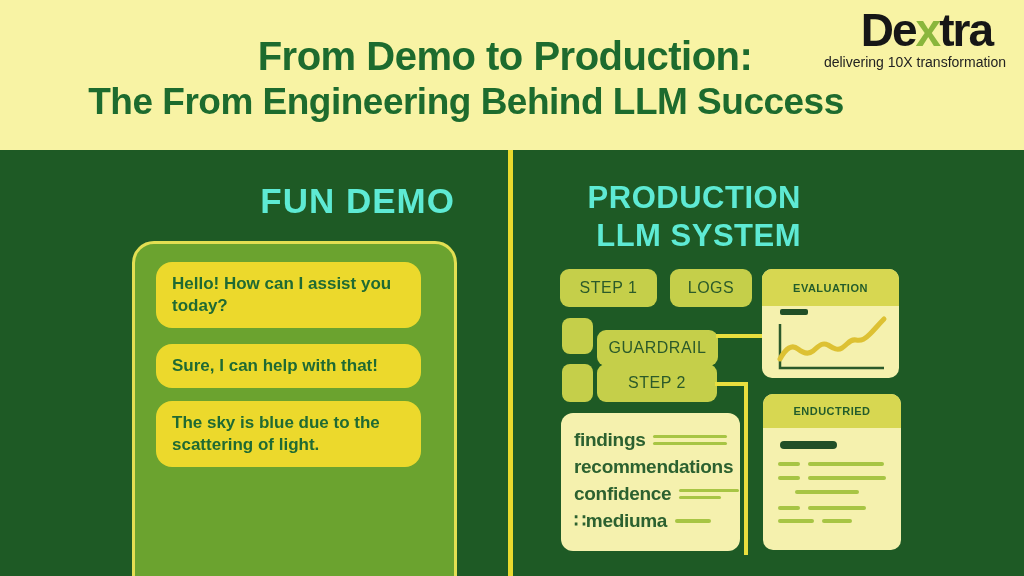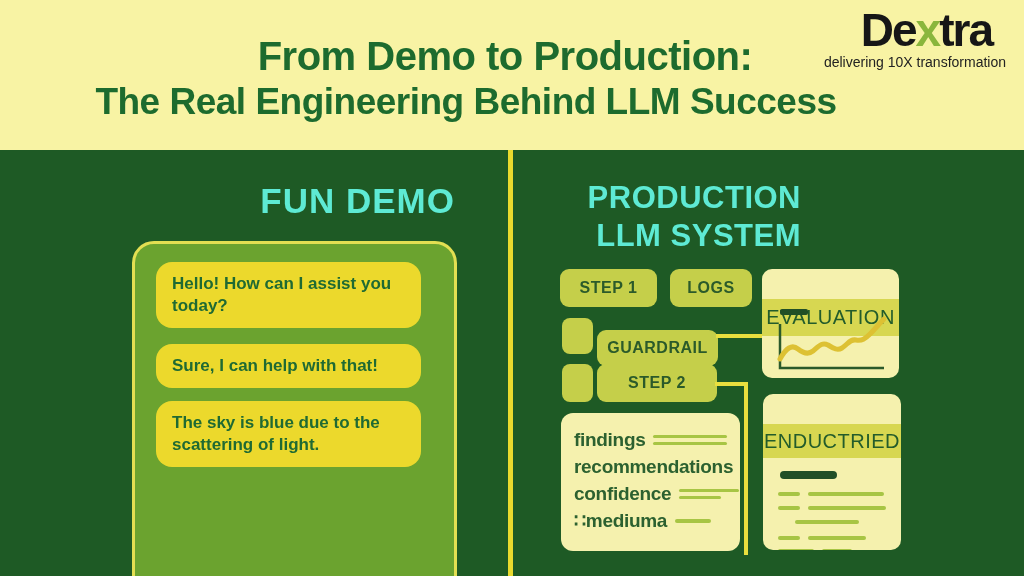--- a/index.html
+++ b/index.html
@@ -34,37 +34,37 @@
             padding: 11px 16px; font-size: 17px; font-weight: 700; line-height: 1.3; color: #1f6a33; }
   .b1 { top: 18px; }
   .b2 { top: 100px; }
   .b3 { top: 157px; }
   .b4 { top: 234px; }
   .tail { position: absolute; left: 8px; bottom: -11px; width: 0; height: 0;
           border-top: 15px solid #ecd92c; border-right: 18px solid transparent; }
 
   
   .pill { position: absolute; background: #c5cf4a; border-radius: 9px; color: #2b5a2a;
-          font-weight: 700; font-size: 16px; letter-spacing: 0.5px;
+          font-weight: 400; font-size: 16px; letter-spacing: 0.5px;
           display: flex; align-items: center; justify-content: center; }
   .p-step1 { left: 560px; top: 269px; width: 97px; height: 38px; }
   .p-logs  { left: 670px; top: 269px; width: 82px; height: 38px; }
   .p-guard-mini { left: 562px; top: 318px; width: 31px; height: 36px; border-radius: 8px; }
   .p-guard { left: 597px; top: 330px; width: 121px; height: 36px; }
   .p-step2-mini { left: 562px; top: 364px; width: 31px; height: 38px; border-radius: 8px; }
   .p-step2 { left: 597px; top: 364px; width: 120px; height: 38px; }
 
   .conn { position: absolute; background: #e9df3e; }
   .c-guard { left: 716px; top: 334px; width: 48px; height: 4px; }
   .c-step2-h { left: 715px; top: 382px; width: 33px; height: 4px; }
   .c-step2-v { left: 744px; top: 382px; width: 4px; height: 173px; }
 
   .card { position: absolute; background: #f5f1ae; border-radius: 10px; overflow: hidden; }
-  .card-band { background: #d7d751; color: #235c2b; font-weight: 400; font-size: 20px;
-               letter-spacing: 0.5px; display: flex; align-items: center; justify-content: center; margin-top: 30px; }
+  .card-band { background: #d7d751; color: #235c2b; font-weight: 700; font-size: 11px;
+               letter-spacing: 0.5px; display: flex; align-items: center; justify-content: center; }
   .card-eval { left: 762px; top: 269px; width: 137px; height: 109px; }
   .card-eval .card-band { height: 37px; }
   .card-ind { left: 763px; top: 394px; width: 138px; height: 156px; }
   .card-ind .card-band { height: 34px; }
 
   .card-report { left: 561px; top: 413px; width: 179px; height: 138px; border-radius: 12px;
                  padding: 13px 0 0 13px; }
   .rep-row { display: flex; align-items: center; gap: 8px; height: 27px;
              font-size: 19px; font-weight: 700; color: #2c6130; letter-spacing: -0.3px; white-space: nowrap; }
   .dbl { display: flex; flex-direction: column; gap: 4px; }
@@ -77,21 +77,21 @@
 
   .chart-wrap { position: absolute; left: 0; top: 37px; width: 137px; height: 72px; }
 </style>
 </head>
 <body>
 
 <div class="stage">
 
   <div class="hdr">
     <div class="title1">From Demo to Production:</div>
-    <div class="title2">The Real Engineering Behind LLM Success</div>
+    <div class="title2">The From Engineering Behind LLM Success</div>
     <div class="logo">
       <div class="logo-word"><span>De</span><span class="accent">x</span><span>tra</span></div>
       <div class="logo-tag">delivering 10X transformation</div>
     </div>
   </div>
 
   <div class="divider"></div>
 
   <div class="sec-h h-left">FUN DEMO</div>
 

